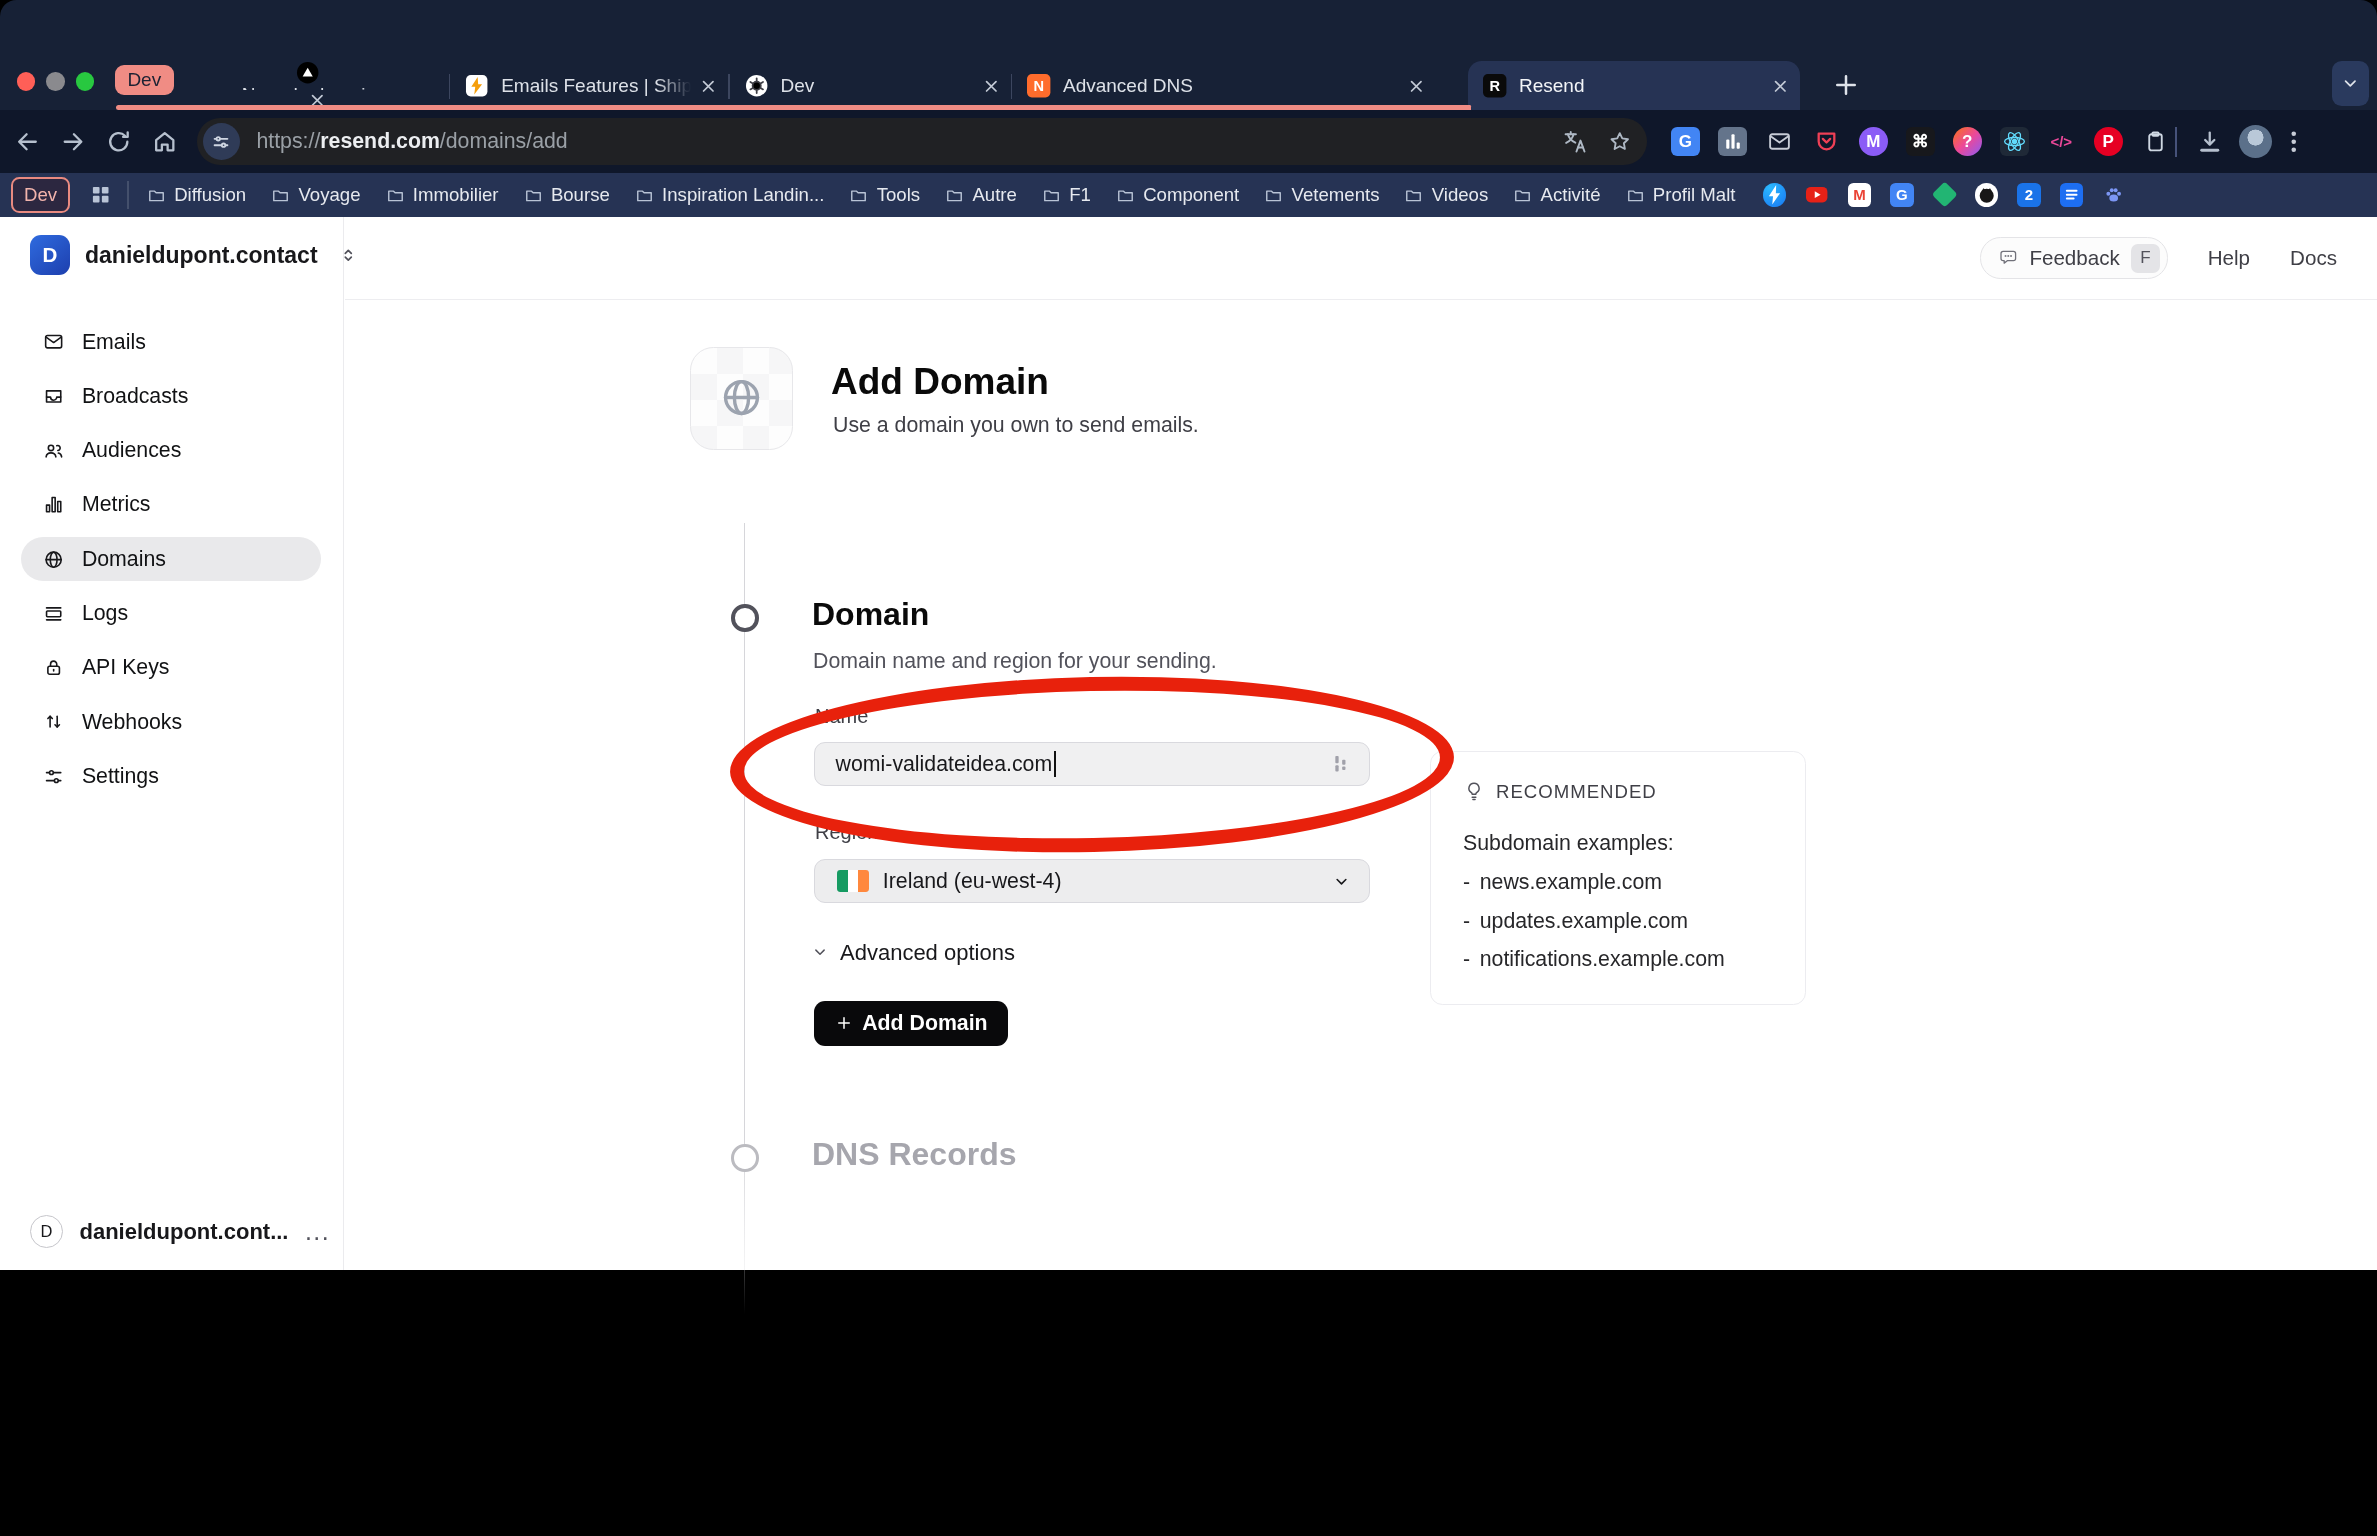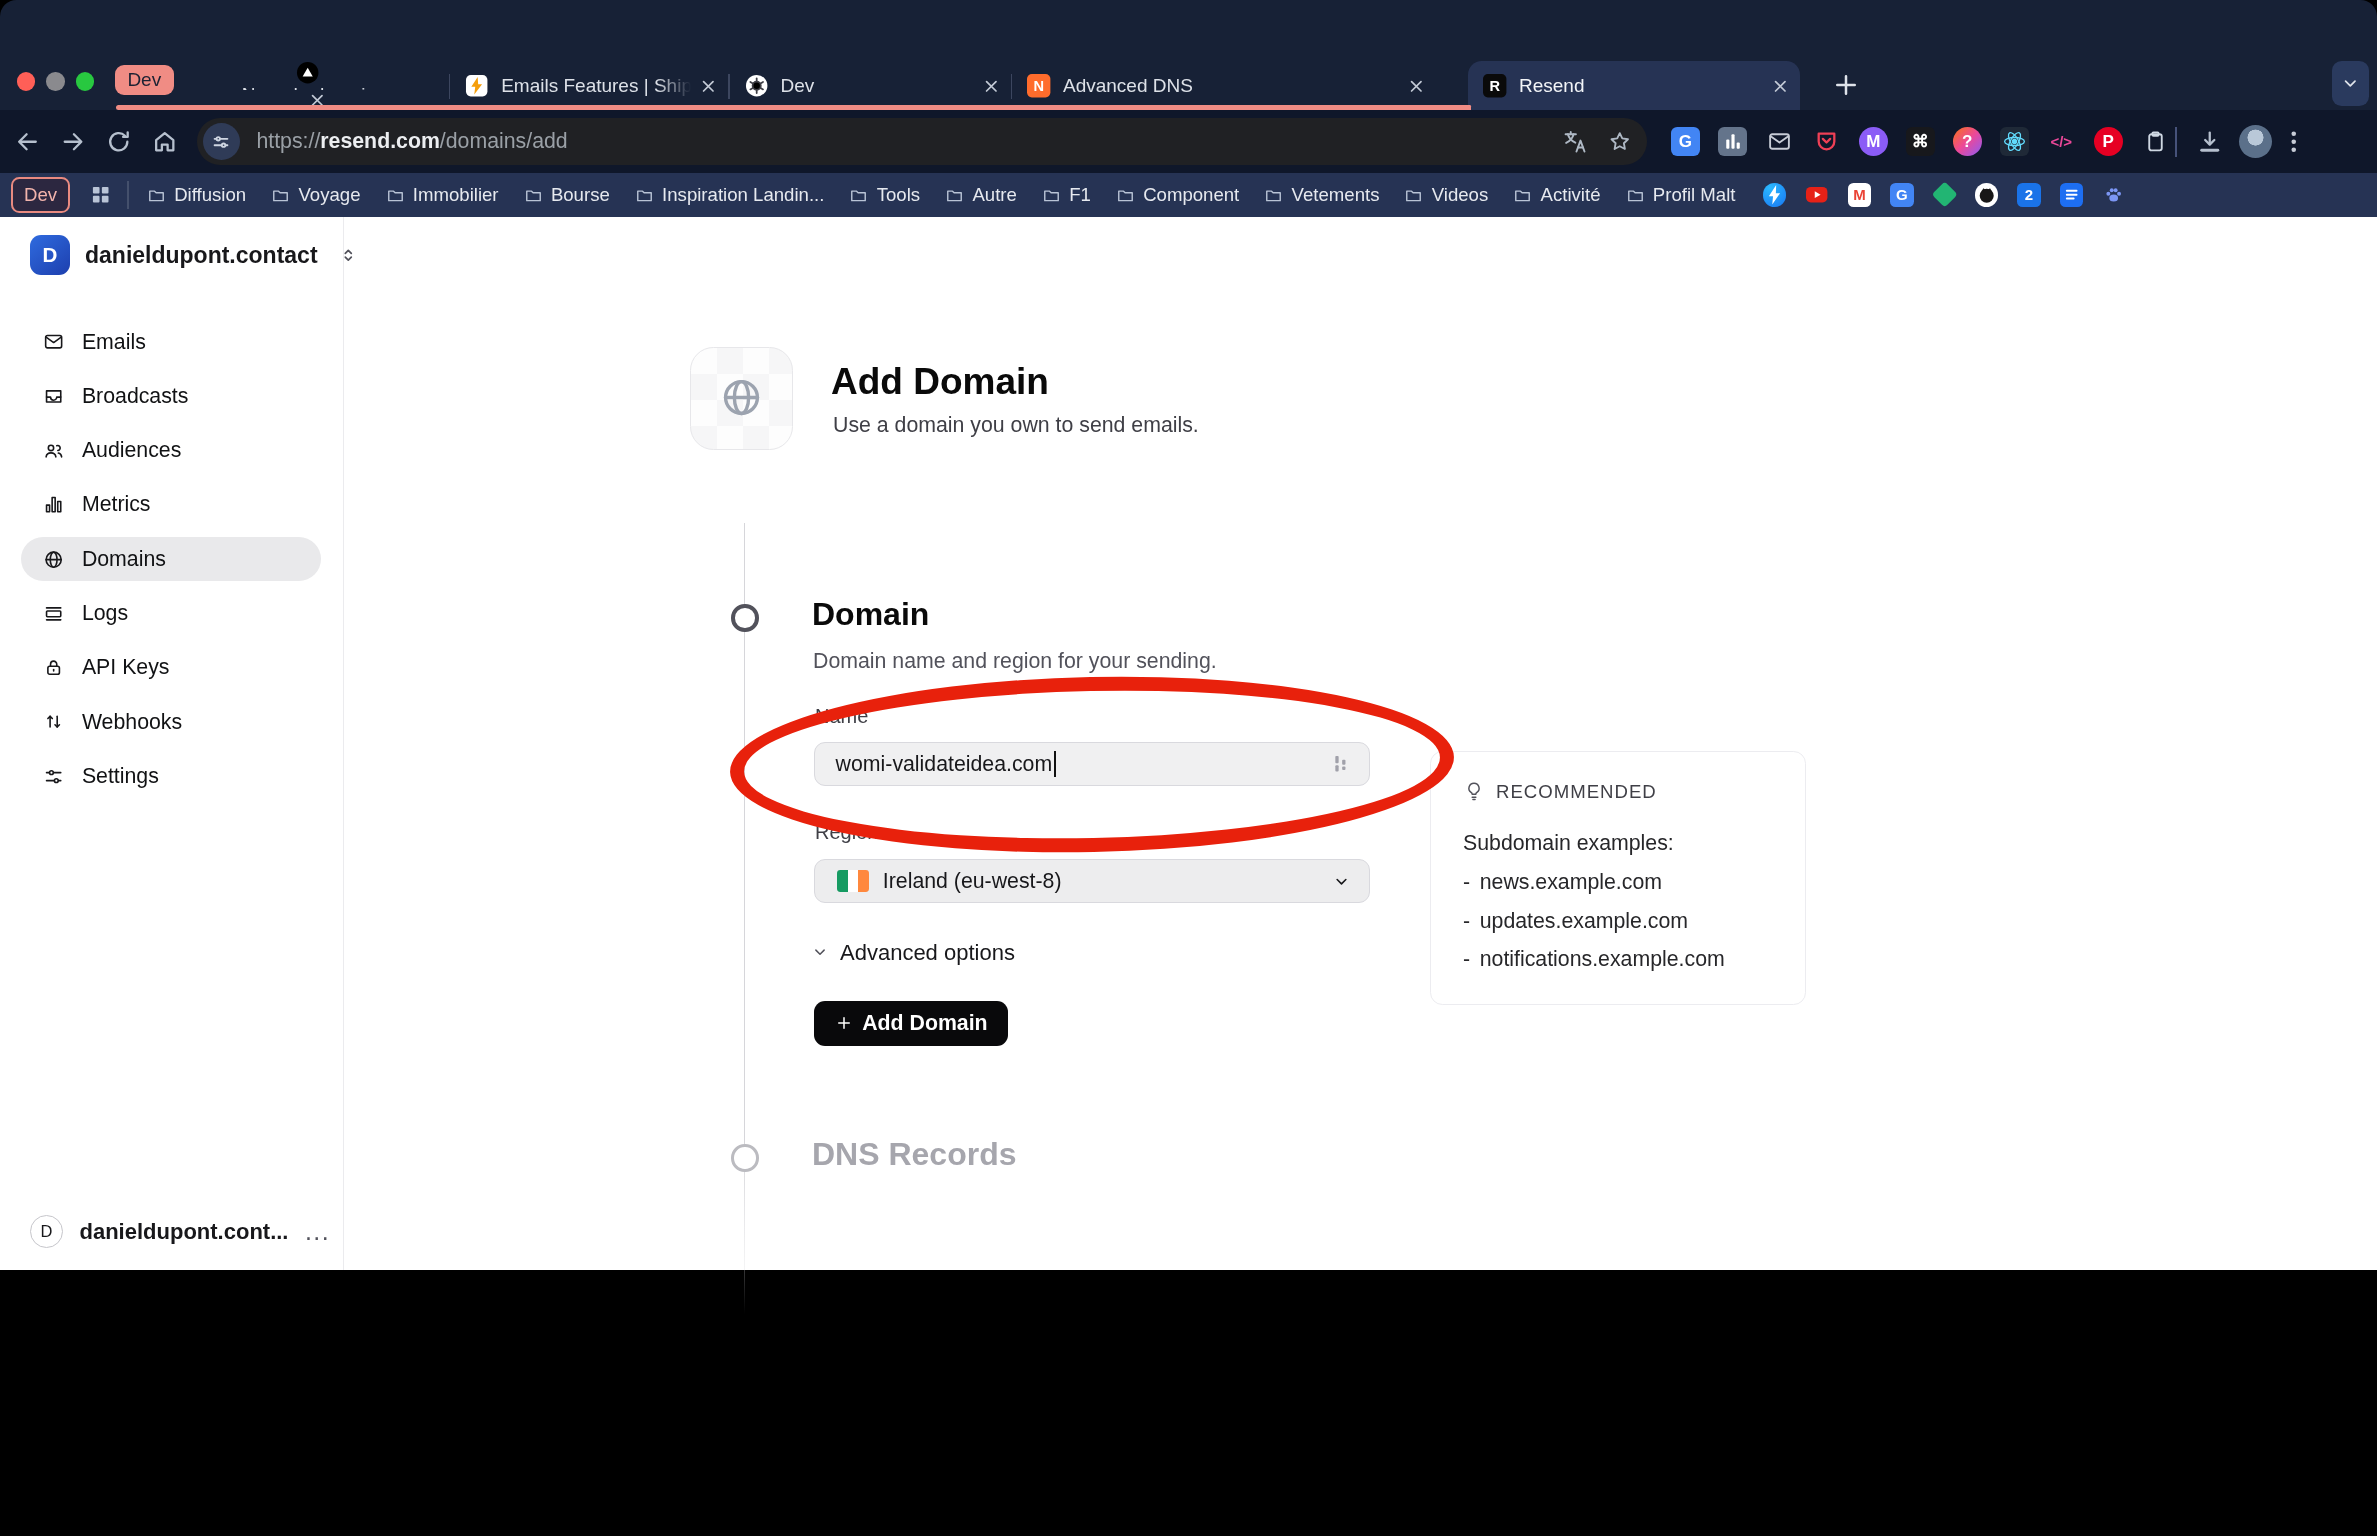--- a/index.html
+++ b/index.html
@@ -604,20 +604,34 @@
           </div>
         </div>
       <div class="acct-row">
         <span class="acct-avatar">D</span>
         <span class="acct-name">danieldupont.cont...</span>
         <span class="acct-menu">...</span>
       </div>
     </div>
 
     <div class="main">
+      <div class="main-header">
+        <div class="fb-pill">
+          <span id="ic-bubble"><svg viewBox="0 0 24 24" fill="none" stroke="currentColor" stroke-width="1.5" stroke-linecap="round" stroke-linejoin="round">
+                <path d="M6 5h12a2.5 2.5 0 0 1 2.5 2.5v6A2.5 2.5 0 0 1 18 16h-7.2L7.2 18.8V16H6a2.5 2.5 0 0 1-2.5-2.5v-6A2.5 2.5 0 0 1 6 5z"></path>
+                <circle cx="8.8" cy="10.5" r=".4" fill="currentColor"></circle>
+                <circle cx="12" cy="10.5" r=".4" fill="currentColor"></circle>
+                <circle cx="15.2" cy="10.5" r=".4" fill="currentColor"></circle>
+              </svg></span>
+          <span class="fb-label">Feedback</span>
+          <span class="fb-key">F</span>
+        </div>
+        <span class="hd-link">Help</span>
+        <span class="hd-link">Docs</span>
+      </div>
 
       <div class="content">
         <div class="hero-card">
             <span id="ic-globe-hero"><svg viewBox="0 0 24 24" fill="none" stroke="currentColor" stroke-width="1.8" stroke-linecap="round" stroke-linejoin="round">
                 <circle cx="12" cy="12" r="8.5"></circle>
                 <ellipse cx="12" cy="12" rx="3.8" ry="8.5"></ellipse>
                 <path d="M3.5 12h17"></path>
               </svg></span>
           </div>
         <div class="page-title">Add Domain</div>
@@ -642,21 +656,21 @@
               </svg></span>
         </div>
 
         <div class="fld-label" style="left:470px;top:521px">Region</div>
         <div class="select">
           <span class="flag">
               <i style="background:#169b62"></i>
               <i style="background:#fff"></i>
               <i style="background:#ff883e"></i>
             </span>
-          <span class="select-text">Ireland (eu-west-8)</span>
+          <span class="select-text">Ireland (eu-west-4)</span>
           <span class="select-chev" id="ic-chevd1"><svg viewBox="0 0 24 24" fill="none" stroke="currentColor" stroke-width="2" stroke-linecap="round" stroke-linejoin="round">
                 <path d="M6.5 9.5 12 15l5.5-5.5"></path>
               </svg></span>
         </div>
 
         <div class="advanced">
           <span id="ic-chevd2"><svg viewBox="0 0 24 24" fill="none" stroke="currentColor" stroke-width="2" stroke-linecap="round" stroke-linejoin="round">
                 <path d="M6.5 9.5 12 15l5.5-5.5"></path>
               </svg></span>
           <span class="adv-label">Advanced options</span>

